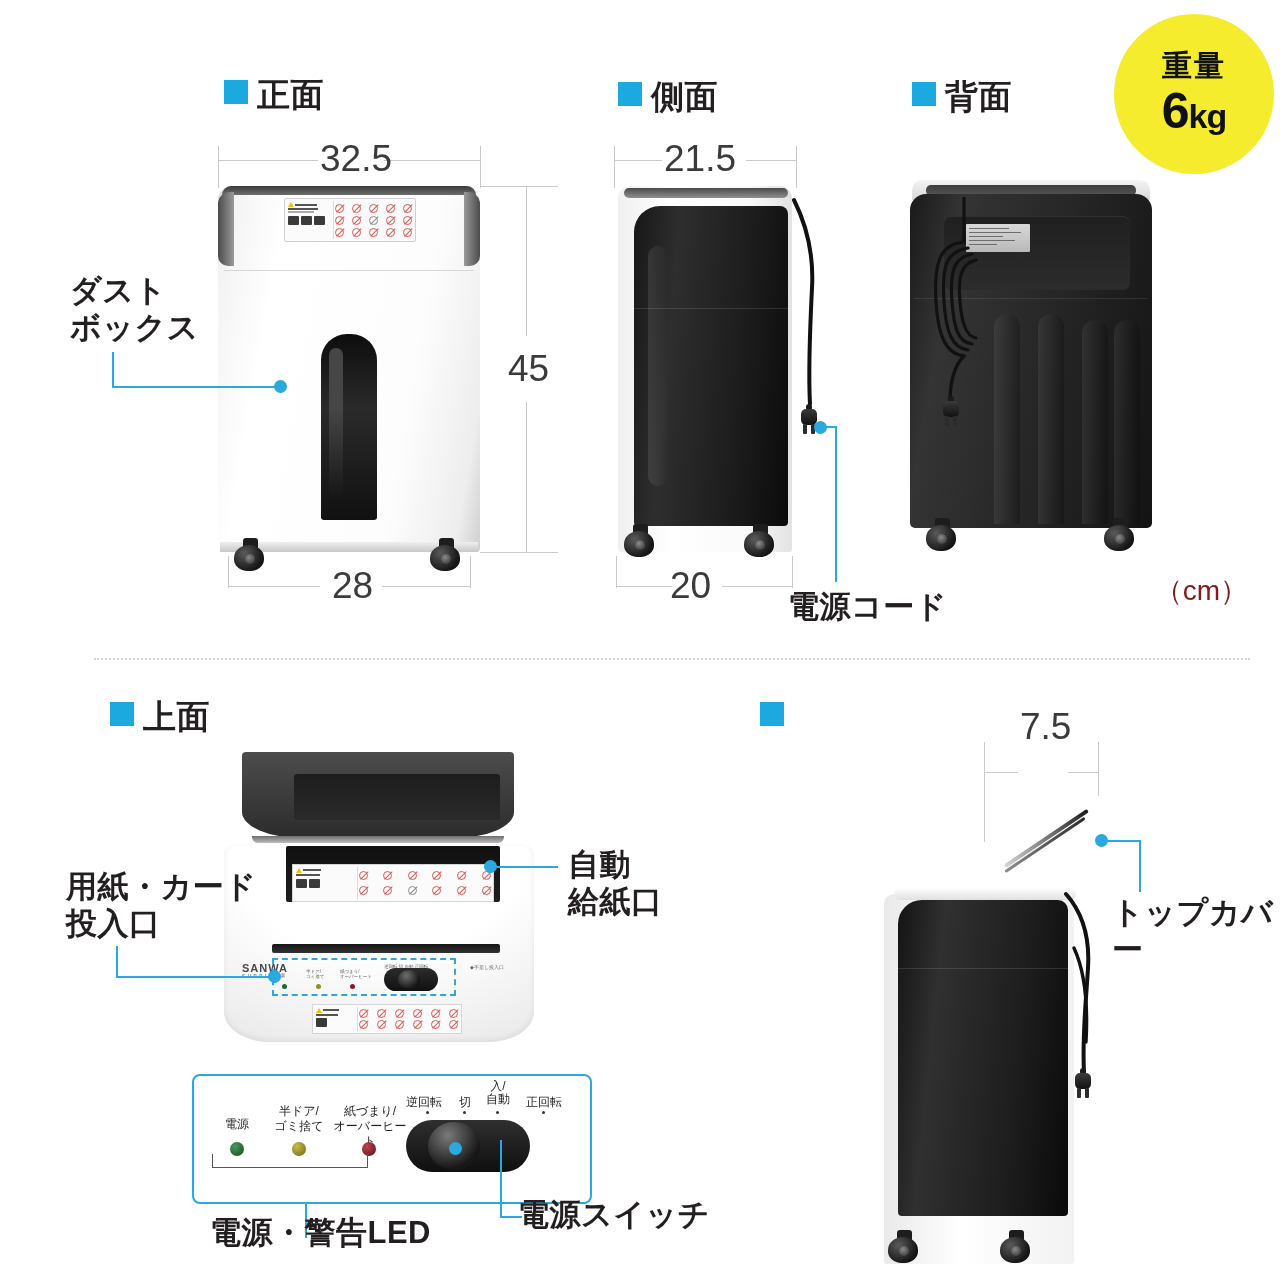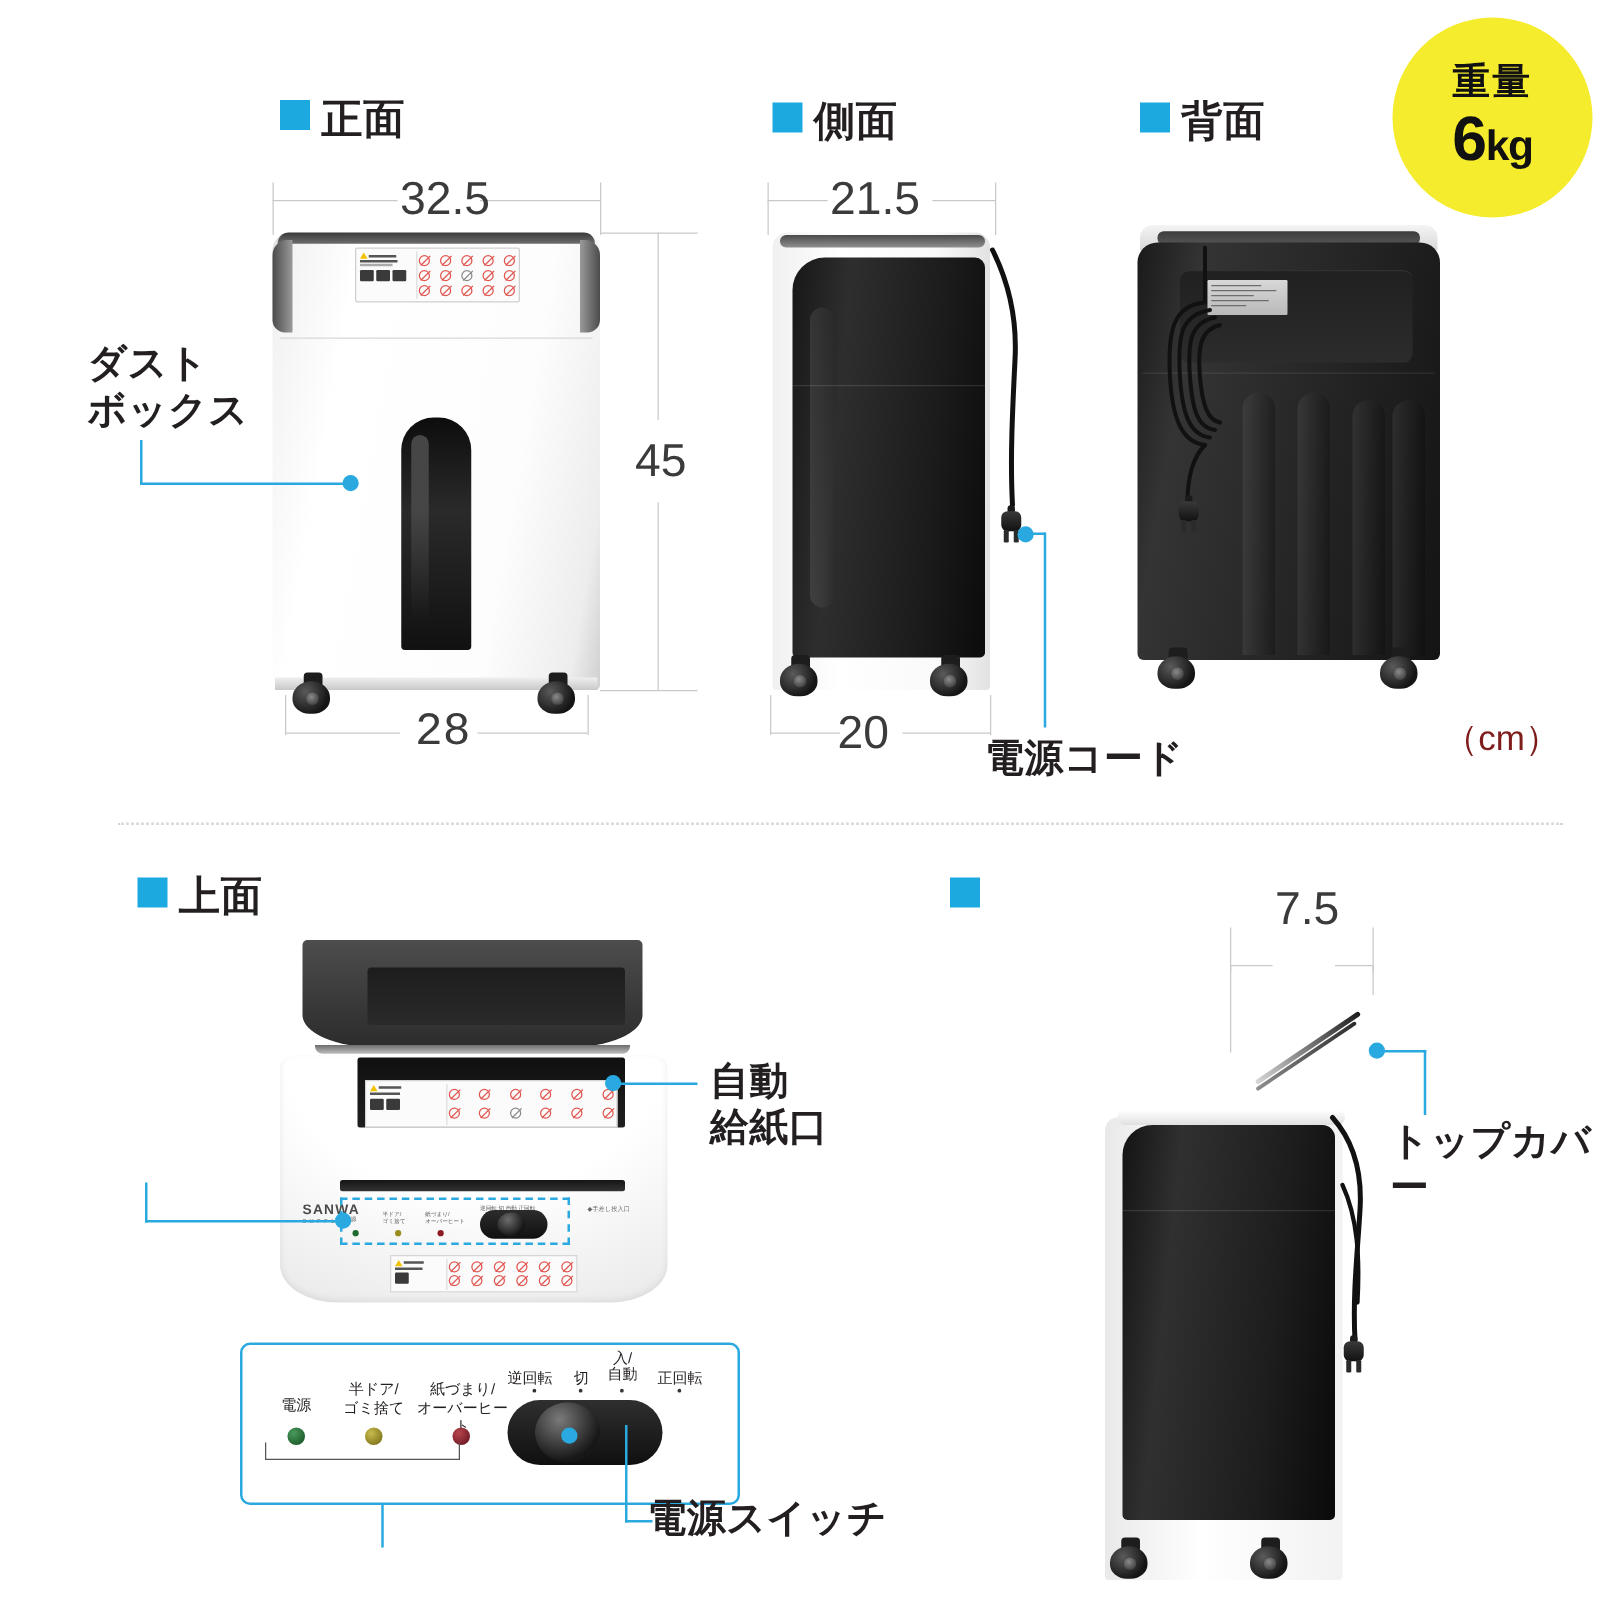--- a/index.html
+++ b/index.html
@@ -234,21 +234,21 @@
   <div class="guide gh abs" style="left:448px; top:186px; width:78px;"></div>
   <div class="guide gh abs" style="left:448px; top:552px; width:78px;"></div>
   <div class="guide gv abs" style="left:494px; top:186px; height:150px;"></div>
   <div class="guide gv abs" style="left:494px; top:402px; height:150px;"></div>
   <div class="abs dim-num" style="left:476px; top:348px;">45</div>
 
   <div class="guide gv abs" style="left:196px; top:556px; height:32px;"></div>
   <div class="guide gv abs" style="left:438px; top:556px; height:32px;"></div>
   <div class="guide gh abs" style="left:196px; top:586px; width:92px;"></div>
   <div class="guide gh abs" style="left:350px; top:586px; width:88px;"></div>
-  <div class="abs dim-num" style="left:300px; top:565px;font-family:Liberation Mono, monospace;">28</div>
+  <div class="abs dim-num" style="left:300px; top:565px;">28</div>
 
   <div class="guide gv abs" style="left:582px; top:146px; height:42px;"></div>
   <div class="guide gv abs" style="left:764px; top:146px; height:42px;"></div>
   <div class="guide gh abs" style="left:582px; top:160px; width:48px;"></div>
   <div class="guide gh abs" style="left:714px; top:160px; width:50px;"></div>
   <div class="abs dim-num" style="left:632px; top:138px;">21.5</div>
 
   <div class="guide gv abs" style="left:584px; top:556px; height:32px;"></div>
   <div class="guide gv abs" style="left:760px; top:556px; height:32px;"></div>
   <div class="guide gh abs" style="left:584px; top:586px; width:56px;"></div>
@@ -492,20 +492,22 @@
             <i class="ic"></i>
             <i class="ic"></i>
             <i class="ic"></i>
             <i class="ic"></i>
             <i class="ic"></i>
           </div>
       </div>
     </div>
   </div>
 
+  <div class="abs lbl" style="left:34px; top:868px;">用紙・カード
+投入口</div>
   <div class="cline clv abs" style="left:84px; top:946px; height:32px;"></div>
   <div class="cline clh abs" style="left:84px; top:976px; width:156px;"></div>
   <div class="cdot abs" style="left:236px; top:970px;"></div>
 
   <div class="cdot abs" style="left:452px; top:860px;"></div>
   <div class="cline clh abs" style="left:462px; top:866px; width:64px;"></div>
   <div class="abs lbl" style="left:536px; top:846px;">自動
 給紙口</div>
 
   <div class="abs" style="left:160px; top:1074px; width:400px; height:130px; border:2px solid #2aa9e0; border-radius:8px; background:#fff;">
@@ -537,20 +539,21 @@
       <div class="abs" style="left:136px; top:31px; width:3px; height:3px; background:#333; border-radius:50%;"></div>
 
       <div class="abs" style="left:0px; top:40px; width:124px; height:52px; border-radius:26px; background:linear-gradient(180deg,#2f2f2f,#0f0f0f);">
         <div style="position:absolute; left:22px; top:2px; width:52px; height:48px; border-radius:50%; background:radial-gradient(circle at 38% 28%, #7a7a7a, #171717 70%);"></div>
       </div>
       <div class="cdot abs" style="left:43px; top:62px;"></div>
     </div>
   </div>
 
   <div class="cline clv abs" style="left:273px; top:1204px; height:34px;"></div>
+  <div class="abs lbl" style="left:178px; top:1214px;">電源・警告LED</div>
 
   <div class="cline clv abs" style="left:468px; top:1140px; height:78px;"></div>
   <div class="cline clh abs" style="left:468px; top:1216px; width:22px;"></div>
   <div class="abs lbl" style="left:486px; top:1196px;">電源スイッチ</div>
 
   <div class="guide gv abs" style="left:952px; top:742px; height:36px;"></div>
   <div class="guide gv abs" style="left:1066px; top:742px; height:36px;"></div>
   <div class="guide gh abs" style="left:952px; top:772px; width:34px;"></div>
   <div class="guide gh abs" style="left:1036px; top:772px; width:30px;"></div>
   <div class="abs dim-num" style="left:988px; top:706px;">7.5</div>

